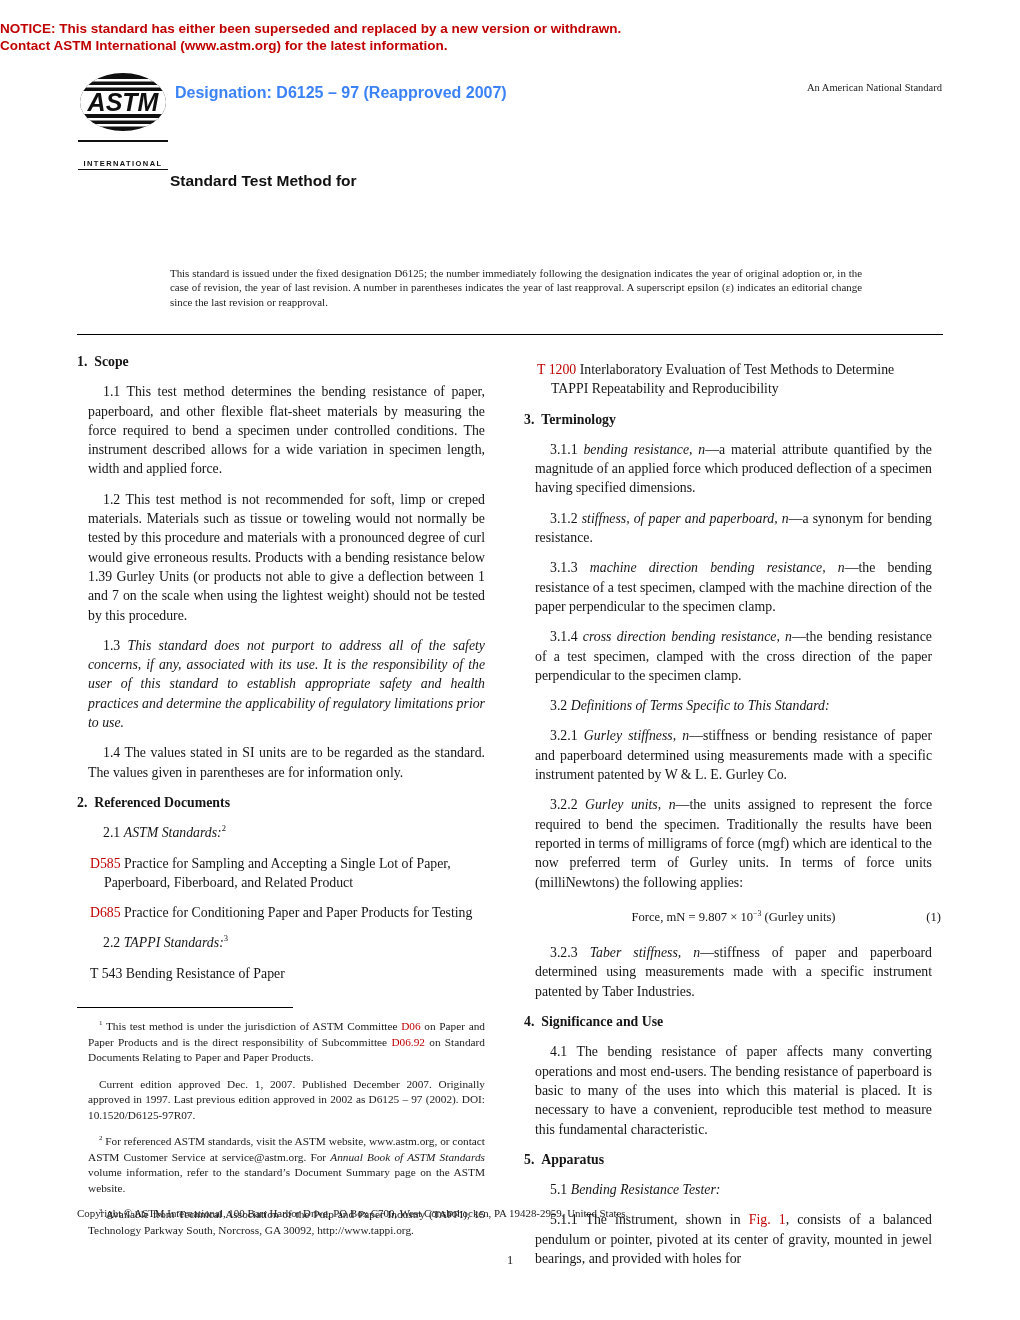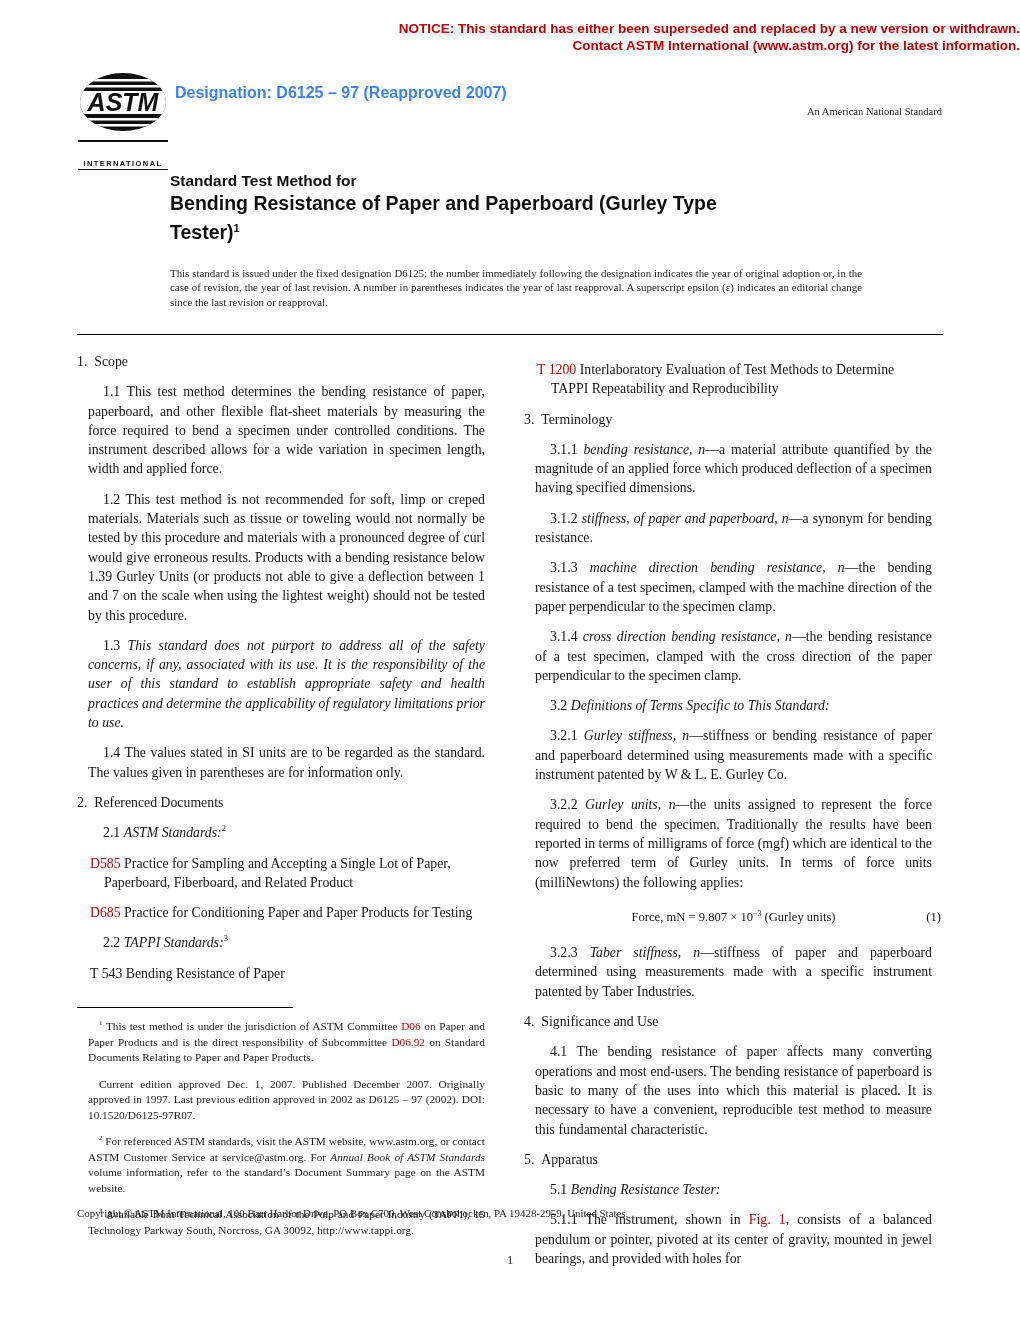--- a/index.html
+++ b/index.html
@@ -1,53 +1,53 @@
 <!DOCTYPE html>
 <html><head>
 <meta charset="utf-8">
 <style>
   html,body{margin:0;padding:0;}
   body{
     width:1020px;height:1320px;position:relative;background:#ffffff;
     font-family:"Liberation Serif",serif;color:#151515;overflow:hidden;
   }
   .notice{
-    position:absolute;top:20px;left:0;width:100%;text-align:right;
+    position:absolute;top:20px;left:0;width:100%;text-align:left;
     color:#c00000;font-family:"Liberation Sans",sans-serif;font-weight:700;
     font-size:13.5px;line-height:17px;
   }
   .logo{position:absolute;left:78px;top:72px;width:90px;text-align:center;font-family:"Liberation Sans",sans-serif;}
   .logo-intl{
     margin-top:2px;border-top:2px solid #101010;border-bottom:1px solid #101010;
     font-size:7.5px;font-weight:700;letter-spacing:1.4px;padding:17px 0 1px;color:#101010;
   }
   .designation{
     position:absolute;left:175px;top:84px;font-family:"Liberation Sans",sans-serif;
     font-weight:700;font-size:16px;color:#3b82f6;
   }
-  .ans{position:absolute;right:78px;top:82px;font-size:10.5px;color:#222;margin-top:24px;}
+  .ans{position:absolute;right:78px;top:82px;font-size:10.5px;color:#222;}
   .title-block{
     position:absolute;left:170px;top:170px;width:660px;
     font-family:"Liberation Sans",sans-serif;font-weight:700;color:#101010;
   }
   .title-kicker{font-size:15.5px;line-height:21px;}
   .title-main{font-size:19.5px;line-height:25px;width:612px;}
   .title-sup{font-size:11px;vertical-align:7px;}
   .intro{
     position:absolute;left:170px;top:266px;width:692px;
     font-size:10.9px;line-height:14.4px;text-align:justify;color:#222;
   }
   .top-rule{position:absolute;left:77px;right:77px;top:334px;border-top:1px solid #000;}
   .columns{
     position:absolute;left:77px;top:349px;width:866px;display:flex;gap:28px;
     font-size:13.8px;line-height:19.3px;
   }
   .col{width:419px;}
   .blk{margin:11px;}
-  .blk-heading{font-weight:400;margin:11px 0 7px;}
+  .blk-heading{font-weight:700;margin:11px 0 7px;}
   .blk-heading:first-child{margin-top:3px;}
   .blk-para{text-indent:15px;text-align:justify;}
   .blk-ref{margin-left:27px;text-indent:-14px;}
   .blk-equation{position:relative;margin:16px 0;text-align:center;font-size:12.6px;}
   .eq-num{position:absolute;right:2px;top:0;}
   .footnotes{margin-top:24px;}
   .fn-rule{width:216px;border-top:1px solid #000;margin-bottom:9px;}
   .blk-fn{font-size:11.3px;line-height:15.5px;text-indent:11px;text-align:justify;color:#1a1a1a;}
   .seg-i{font-style:italic;}
   .seg-r{color:#c00000;cursor:pointer;}
@@ -83,21 +83,20 @@
       <text x="45" y="39" text-anchor="middle" font-family="Liberation Sans, sans-serif" font-size="25" font-weight="bold" font-style="italic" fill="#101010">ASTM</text>
     </svg>
     <div class="logo-intl">INTERNATIONAL</div>
   </div>
 
   <div class="designation">Designation: D6125 – 97 (Reapproved 2007)</div>
   <div class="ans">An American National Standard</div>
 
   <div class="title-block">
     <div class="title-kicker">Standard Test Method for</div>
-    <div class="title-main"><span>Bending Resistance of Paper and Paperboard (Gurley Type Tester)</span><span class="title-sup">1</span></div>
   </div>
 
   <div class="intro">This standard is issued under the fixed designation D6125; the number immediately following the designation indicates the year of original adoption or, in the case of revision, the year of last revision. A number in parentheses indicates the year of last reapproval. A superscript epsilon (ε) indicates an editorial change since the last revision or reapproval.</div>
 
   <div class="top-rule"></div>
 
   <div class="columns">
     <div class="col">
       <div>
           <div class="blk blk-heading"><span class="seg">1.&nbsp;&nbsp;Scope</span></div>

